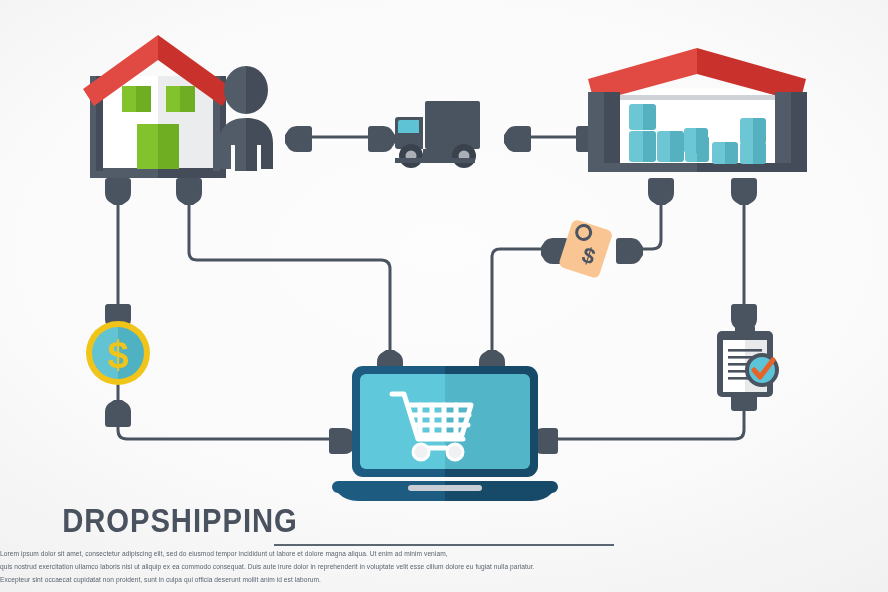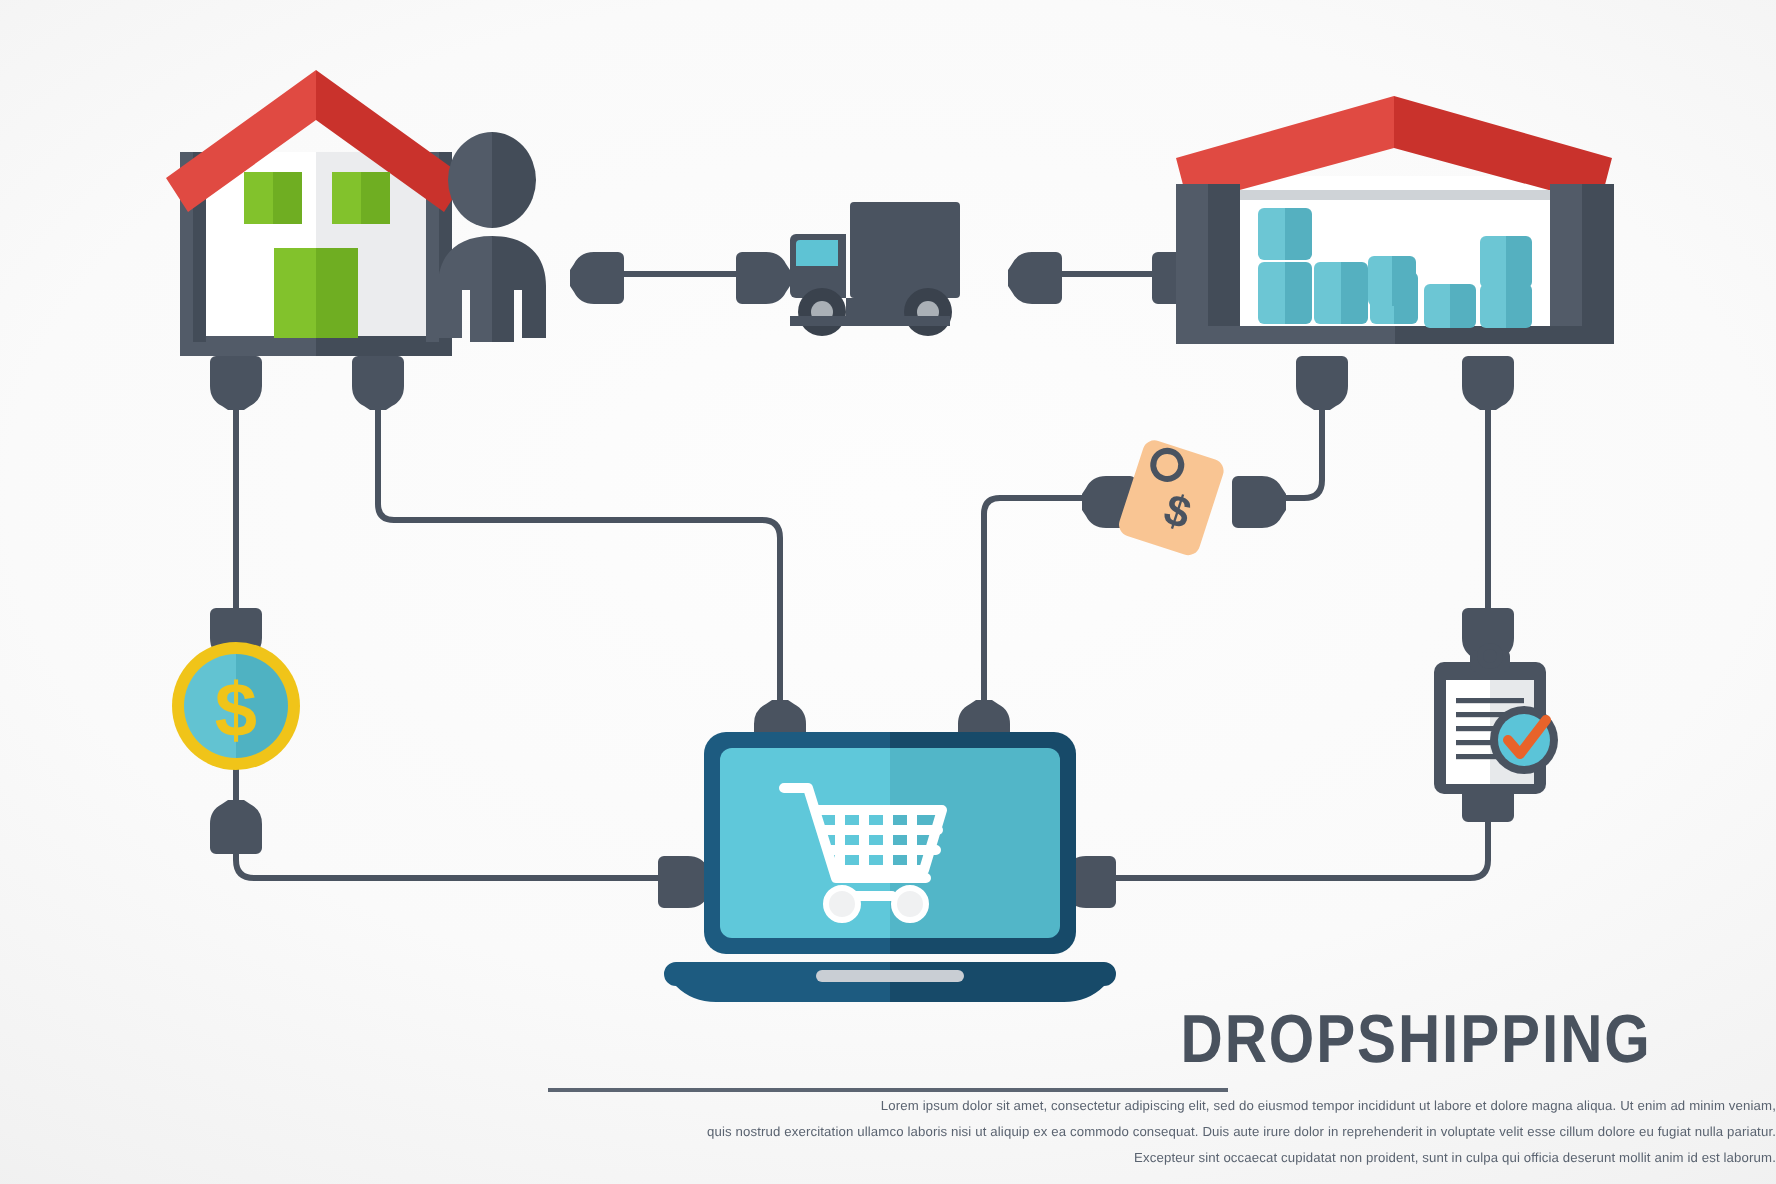--- a/index.html
+++ b/index.html
@@ -21,21 +21,21 @@
   #art {
     position: absolute;
     left: 0; top: 0;
     width: 888px;
     height: 592px;
   }
   .txtblock {
     position: absolute;
     left: 0;
     width: 888px;
-    text-align: right;
+    text-align: left;
     pointer-events: none;
   }
   #titleWrap { top: 503px; }
   #mainTitle {
     font-family: "Liberation Sans Narrow", "Liberation Sans", sans-serif;
     font-size: 34px;
     font-weight: bold;
     letter-spacing: 1.1px;
     color: #49525e;
     line-height: 1;

